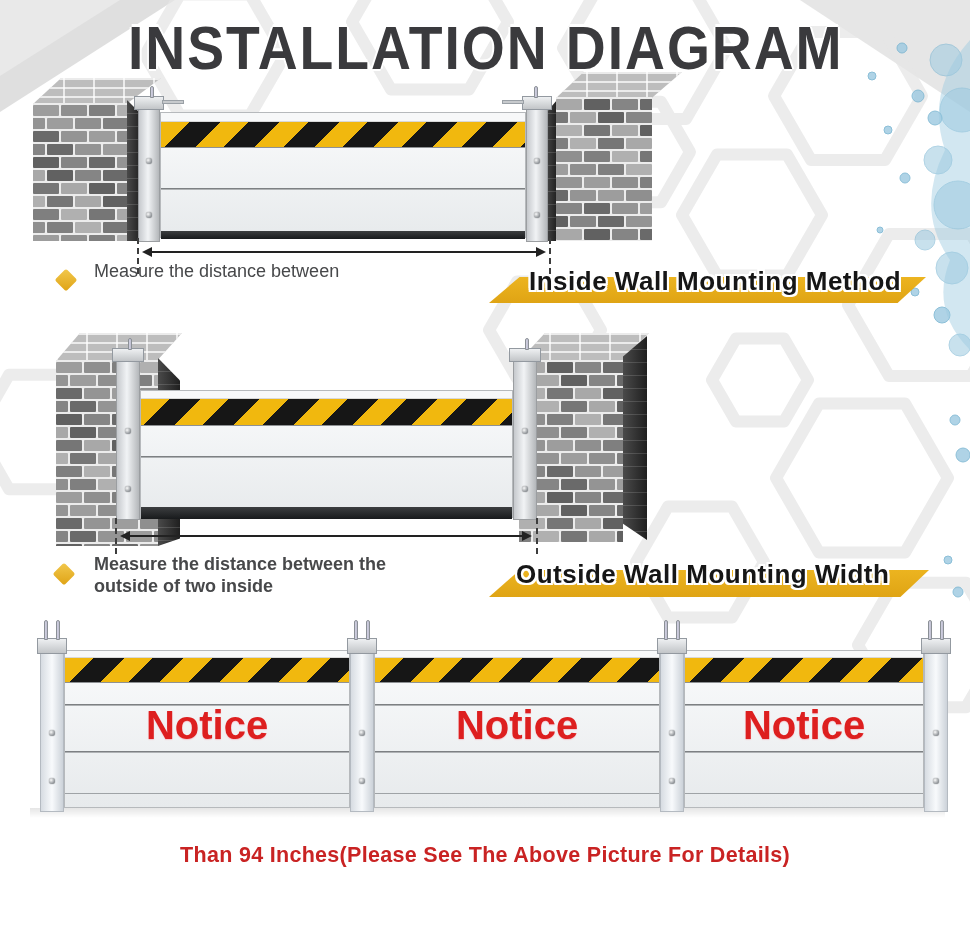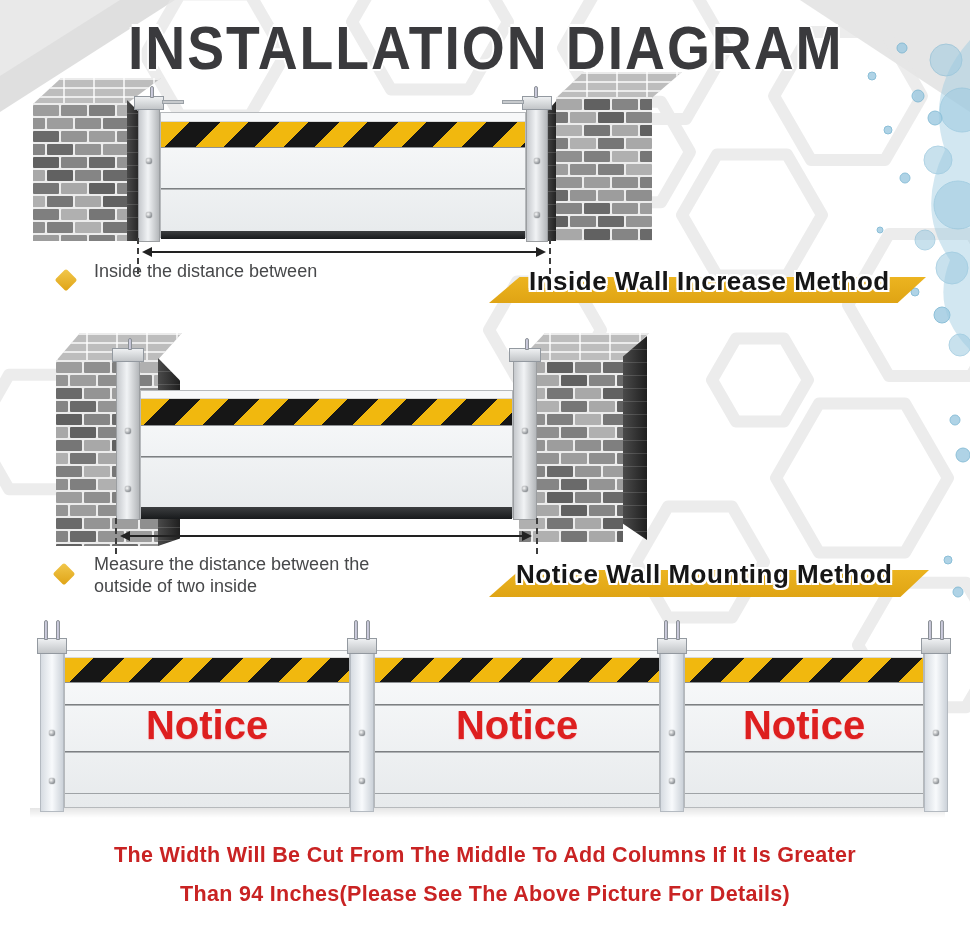--- a/index.html
+++ b/index.html
@@ -239,24 +239,24 @@
   <div class="screw" style="left:534px;top:212px;"></div>
 
   <div class="dash" style="left:137px;top:238px;height:36px;"></div>
   <div class="dash" style="left:549px;top:238px;height:36px;"></div>
   <div class="mline" style="left:146px;top:251px;width:396px;"></div>
   <div class="ah l" style="left:142px;top:247px;"></div>
   <div class="ah r" style="left:536px;top:247px;"></div>
 
   <div class="diamond" style="left:58px;top:272px;"></div>
   <div class="caption" style="left:94px;top:260px;width:360px;">
-    <div>Inside the distance between</div>
+    <div>Measure the distance between</div>
   </div>
   <div class="banner" style="left:489px;top:277px;width:437px;height:26px;"></div>
-  <div class="banner-text" style="left:529px;top:266px;">Inside Wall Increase Method</div>
+  <div class="banner-text" style="left:529px;top:266px;">Inside Wall Mounting Method</div>
 
   <div class="topface" style="left:56px;top:333px;width:126px;height:28px;clip-path:polygon(0 100%,19% 0,100% 0,80% 100%);"></div>
   <div class="sideface" style="left:158px;top:358px;width:22px;height:188px;clip-path:polygon(0 0,100% 12%,100% 96%,0 100%);"></div>
   <div class="brickwall" style="left:56px;top:360px;width:102px;height:186px;">
       <div class="brick" style="left: 0px; top: 2px; width: 26px; height: 11px; background: rgb(157, 157, 157);"></div>
       <div class="brick" style="left: 28px; top: 2px; width: 26px; height: 11px; background: rgb(143, 143, 143);"></div>
       <div class="brick" style="left: 56px; top: 2px; width: 26px; height: 11px; background: rgb(127, 127, 127);"></div>
       <div class="brick" style="left: 84px; top: 2px; width: 26px; height: 11px; background: rgb(176, 176, 176);"></div>
       <div class="brick" style="left: -14px; top: 15px; width: 26px; height: 11px; background: rgb(148, 148, 148);"></div>
       <div class="brick" style="left: 14px; top: 15px; width: 26px; height: 11px; background: rgb(157, 157, 157);"></div>
@@ -409,26 +409,26 @@
   <div class="screw" style="left:522px;top:428px;"></div>
   <div class="screw" style="left:522px;top:486px;"></div>
 
   <div class="dash" style="left:115px;top:518px;height:36px;"></div>
   <div class="dash" style="left:536px;top:518px;height:36px;"></div>
   <div class="mline" style="left:124px;top:535px;width:404px;"></div>
   <div class="ah l" style="left:120px;top:531px;"></div>
   <div class="ah r" style="left:522px;top:531px;"></div>
 
   <div class="diamond" style="left:56px;top:566px;"></div>
-  <div class="caption" style="left:94px;top:553px;width:390px;">
+  <div class="caption" style="left:94px;top:553px;width:390px;font-weight:bold;">
     <div>Measure the distance between the</div>
     <div>outside of two inside</div>
   </div>
   <div class="banner" style="left:489px;top:570px;width:440px;height:27px;"></div>
-  <div class="banner-text" style="left:516px;top:559px;">Notice Wall Mounting Method</div>
+  <div class="banner-text" style="left:516px;top:559px;">Outside Wall Mounting Width</div>
 
   <div class="shadowbar"></div>
 
   <div class="panel" style="left:64px;top:650px;width:286px;height:158px;">
     <div class="rail" style="top:0;height:6px;"></div>
     <div class="hazard" style="top:6px;height:24px;"></div>
     <div class="sep" style="top:53px;"></div>
     <div class="sep" style="top:100px;"></div>
     <div class="sep light" style="top:142px;"></div>
   </div>
@@ -479,17 +479,16 @@
   <div class="screw" style="left:49px;top:730px;"></div>
   <div class="screw" style="left:49px;top:778px;"></div>
   <div class="screw" style="left:359px;top:730px;"></div>
   <div class="screw" style="left:359px;top:778px;"></div>
   <div class="screw" style="left:669px;top:730px;"></div>
   <div class="screw" style="left:669px;top:778px;"></div>
   <div class="screw" style="left:933px;top:730px;"></div>
   <div class="screw" style="left:933px;top:778px;"></div>
 
   <div class="note-wrap">
-    <p class="note-line">The Width Will Be Cut From The Middle To Add Columns If It Is Greater</p>
     <p class="note-line">Than 94 Inches(Please See The Above Picture For Details)</p>
   </div>
 
 </div>
 
 </body></html>

